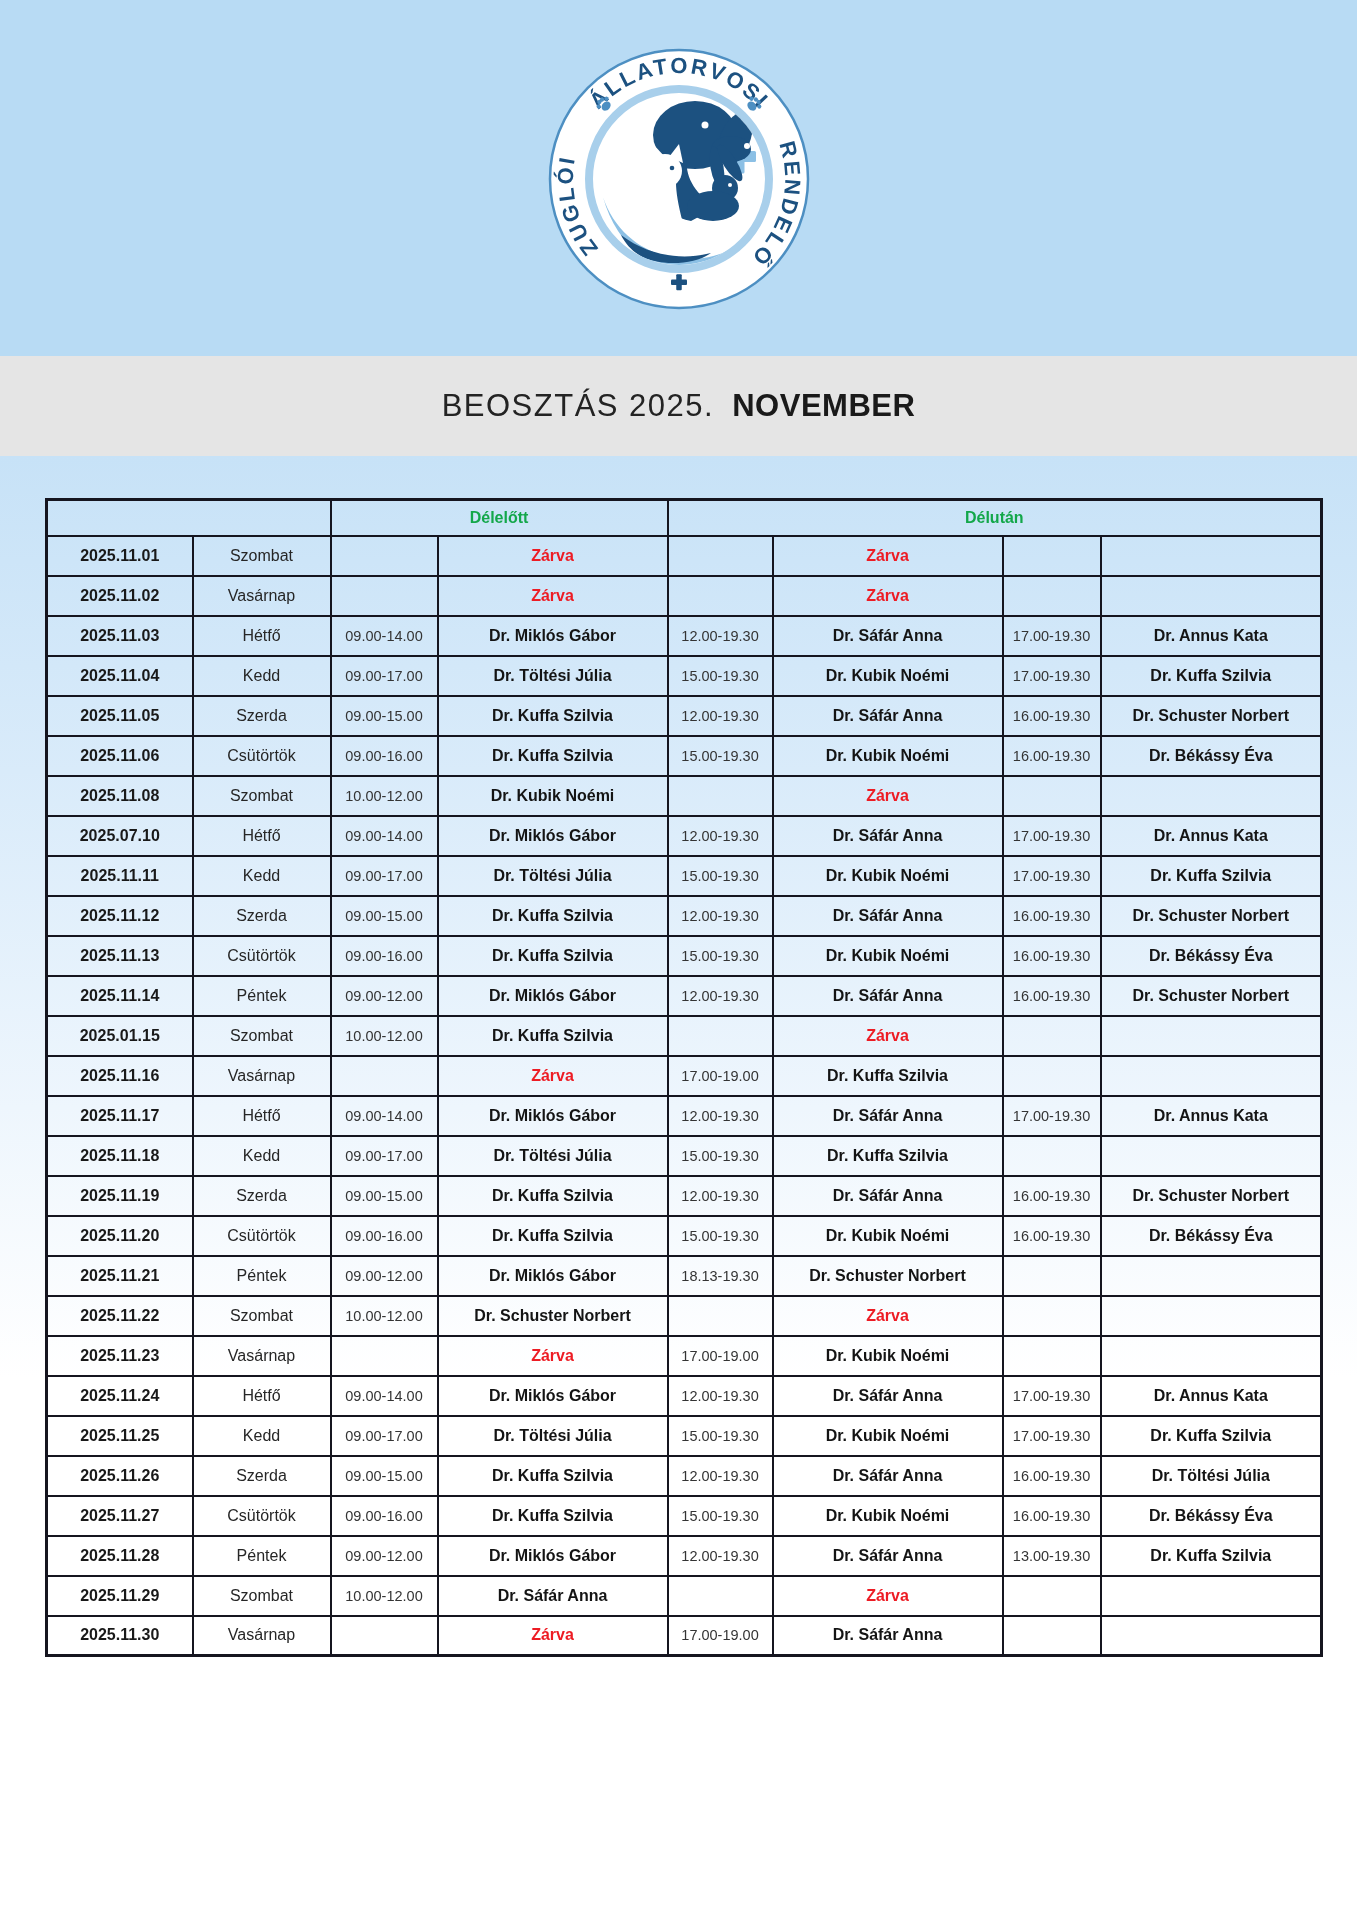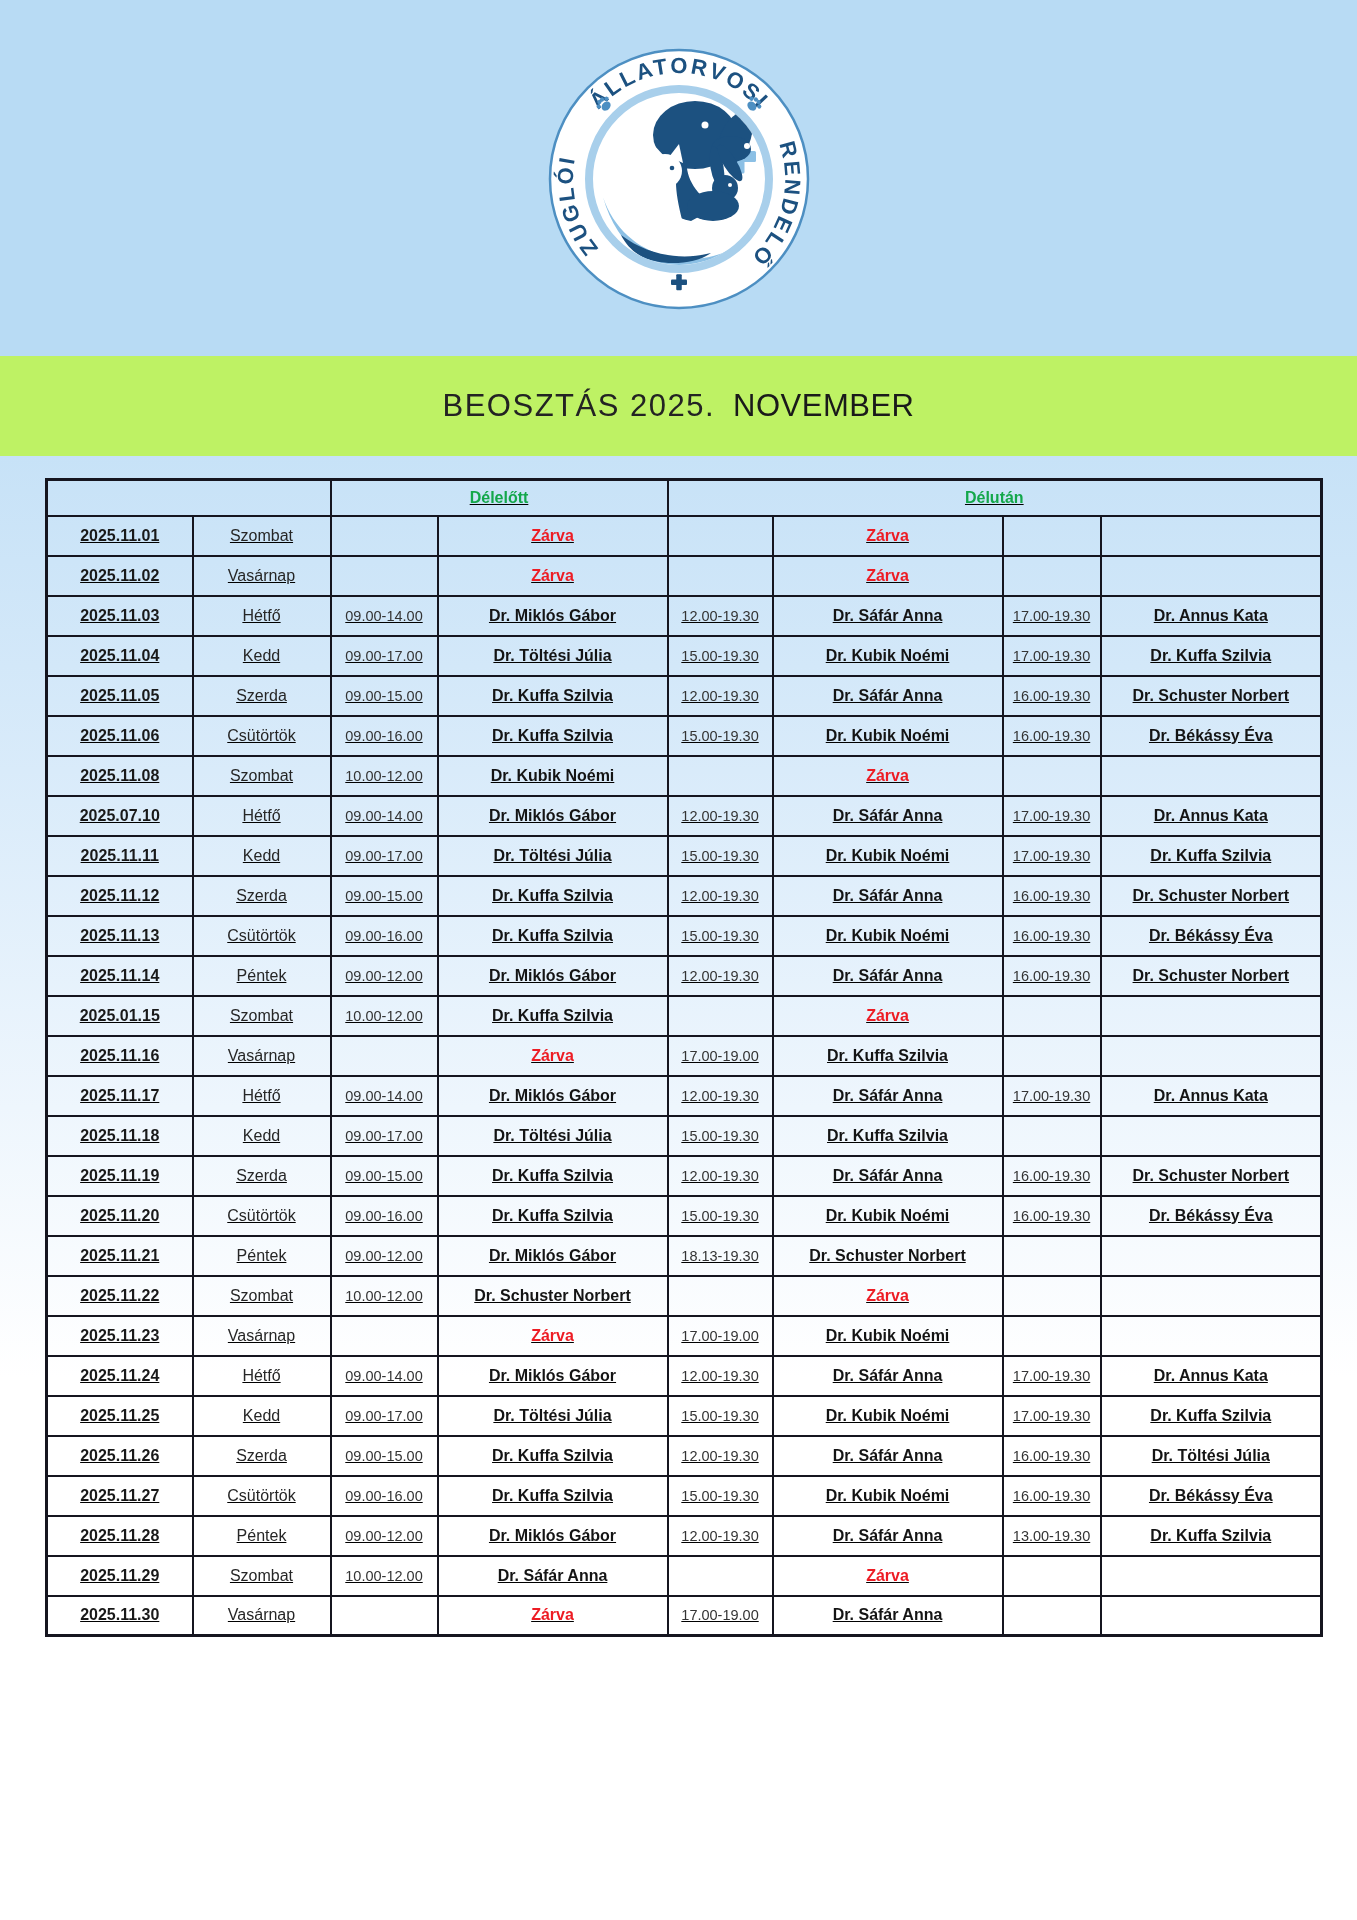--- a/index.html
+++ b/index.html
@@ -8,33 +8,32 @@
     background:#ffffff;
     font-family:"Liberation Sans", sans-serif;
     -webkit-font-smoothing:antialiased;
   }
   .top-band{
     height:356px;background:#b8dbf4;
     display:flex;justify-content:center;align-items:flex-start;
   }
   .logo-wrap{margin-top:47px;}
   .title-band{
-    height:100px;background:#bef264;
+    height:100px;background:#e5e5e5;
     display:flex;align-items:center;justify-content:center;
   }
   .title-schedule{
     font-size:31px;font-weight:400;color:#232323;letter-spacing:1.5px;
   }
   .title-month{
-    font-size:31px;font-weight:400;color:#1a1a1a;letter-spacing:0.5px;margin-left:18px;
+    font-size:31px;font-weight:700;color:#1a1a1a;letter-spacing:0.5px;margin-left:18px;
   }
   .content{
-    height:1124px;box-sizing:border-box;padding-top:22px;
+    height:1124px;box-sizing:border-box;padding-top:42px;
     background:linear-gradient(180deg,#c7e2f7 0%,#d9ebfa 28%,#eef6fd 58%,#ffffff 82%,#ffffff 100%);
-    text-decoration:underline;
   }
   table.schedule{
     table-layout:fixed;border-collapse:collapse;
     width:1275px;margin-left:45px;
     border:3px solid #15151f;
   }
   table.schedule td{
     border:2px solid #15151f;
     text-align:center;vertical-align:middle;
     padding:0;overflow:hidden;white-space:nowrap;

